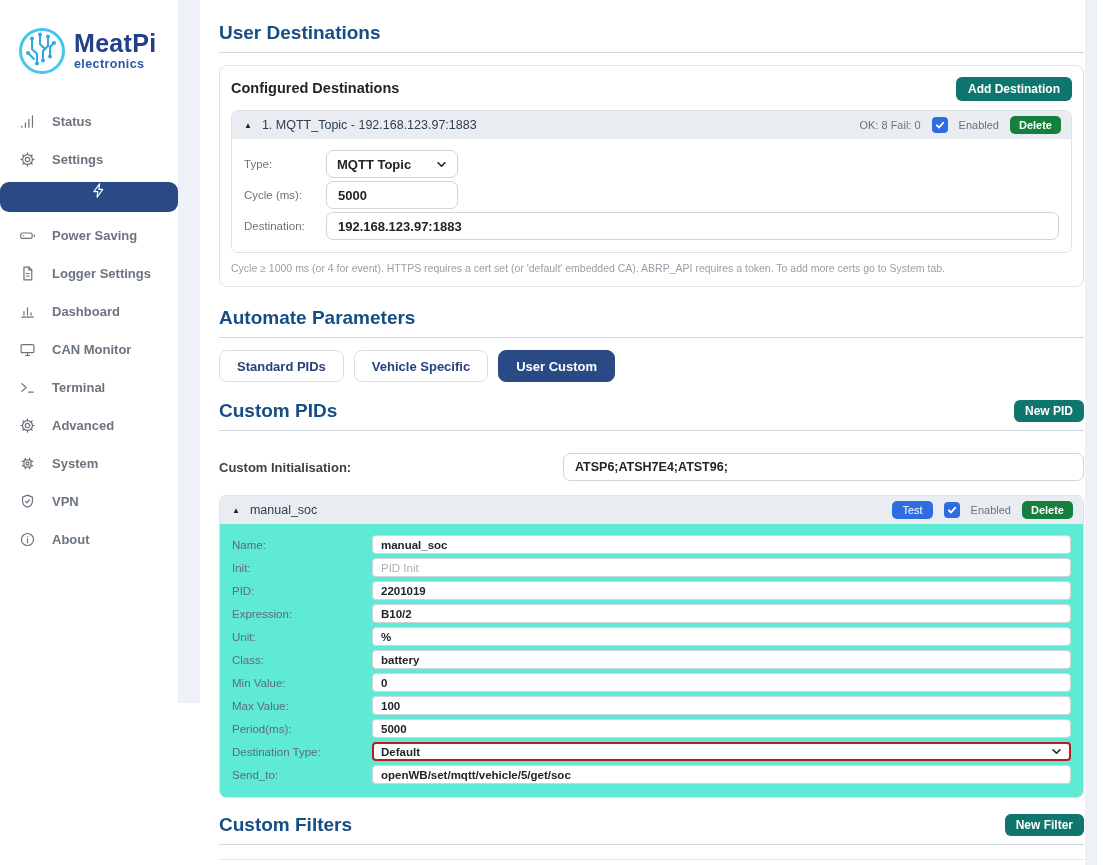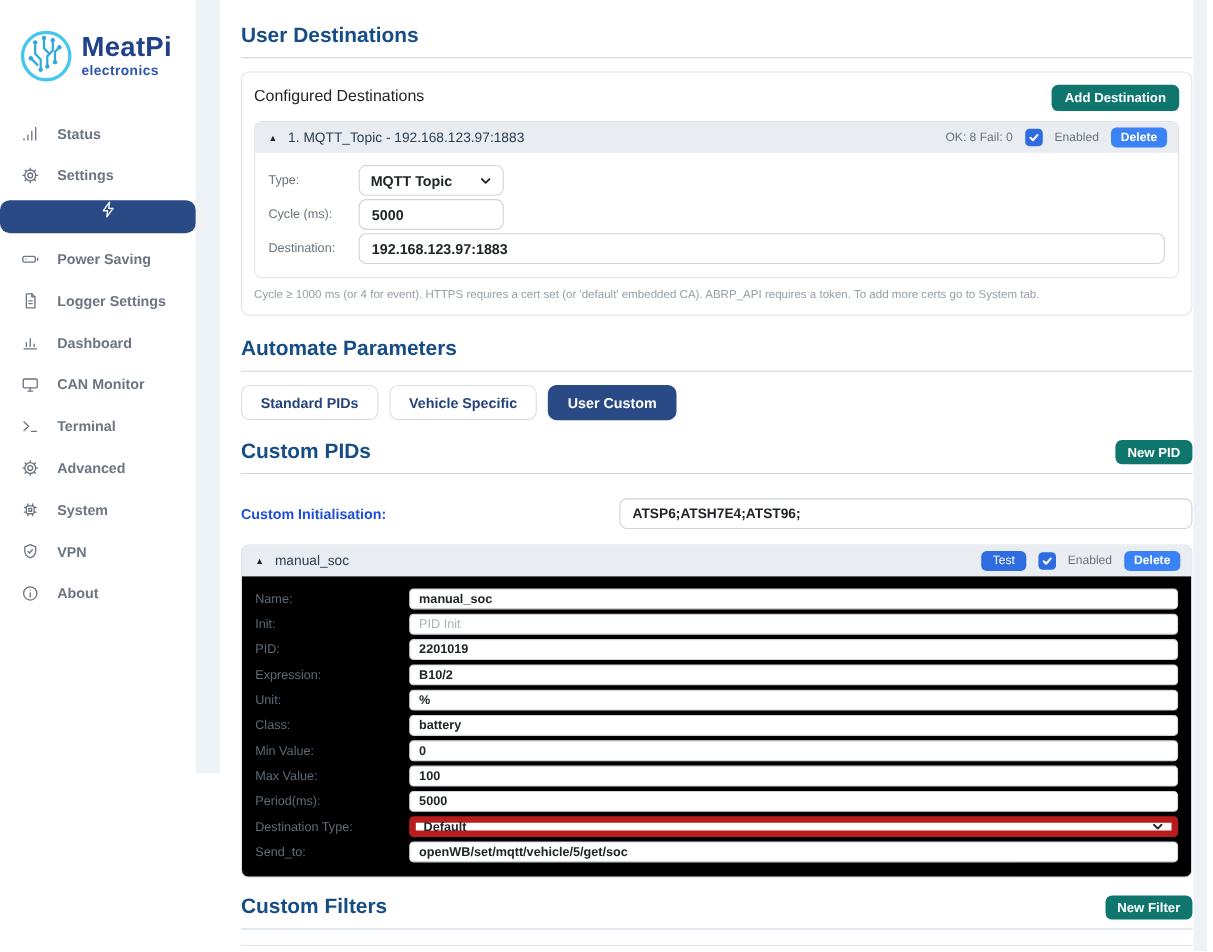--- a/index.html
+++ b/index.html
@@ -31,27 +31,27 @@
   .rule.thin { border-top-color:#dfe5ec; }
   .sec-row { display:flex; justify-content:space-between; align-items:center; }
 
   .mt22{margin-top:22px;} .mt20{margin-top:20px;} .mt18{margin-top:18px;}
   .mt16{margin-top:16px;} .mt14{margin-top:14px;}
 
   
   .btn { border:none; border-radius:6px; color:#fff; cursor:pointer; font-family:inherit; }
   .btn-green { background:#0f766e; font-size:12px; font-weight:700; padding:5px 12px; }
   .btn-green.sm { padding:4px 11px; }
-  .btn-red { background:#3b82f6; font-size:11px; font-weight:700; padding:3px 9px; border-radius:5px; }
+  .btn-red { background:#15803d; font-size:11px; font-weight:700; padding:3px 9px; border-radius:5px; }
   .btn-blue { background:#2f6ce0; font-size:11px; font-weight:400; padding:3px 10px; border-radius:5px; }
 
   
   .card { border:1px solid #dfe3e8; border-radius:8px; margin-top:12px; padding:11px 11px 12px; }
   .card-head { display:flex; justify-content:space-between; align-items:flex-start; }
-  .card-title { font-size:14.5px; font-weight:400; color:#212529; padding-top:3px; }
+  .card-title { font-size:14.5px; font-weight:700; color:#212529; padding-top:3px; }
 
   .acc { margin-top:9px; border:1px solid #dde2e8; border-radius:7px; overflow:hidden; }
   .acc-head { background:#e9edf2; height:28px; display:flex; align-items:center;
               padding:0 10px 0 12px; cursor:pointer; }
   .tri { font-size:8px; color:#212529; margin-right:10px; }
   .acc-title { font-size:12.5px; color:#2c3e50; }
   .acc-right { margin-left:auto; display:flex; align-items:center; gap:11px; }
   .status-txt { font-size:11px; color:#6a737d; }
   .checkbox { width:16px; height:16px; background:#2f6ce0; border-radius:4px;
               display:flex; align-items:center; justify-content:center; cursor:pointer; }
@@ -75,31 +75,31 @@
 
   
   .tabs { display:flex; gap:10px; margin-top:12px; }
   .tab { height:32px; padding:0 17px; border-radius:8px; border:1px solid #d9dee4;
          background:#fff; color:#26437c; font-size:13px; font-weight:700;
          display:flex; align-items:center; cursor:pointer; font-family:inherit; }
   .tab.active { background:#2a4a86; border-color:#2a4a86; color:#fff; }
 
   
   .init-row { display:flex; align-items:center; margin:22px 0 14px; }
-  .init-label { width:344px; flex:none; font-size:13px; font-weight:700; color:#1d4ed8; }
+  .init-label { width:344px; flex:none; font-size:13px; font-weight:700; color:#404040; }
   .init-row .inp { flex:1; font-size:12.5px; }
 
   
-  .pid-body { padding:7px 12px 9px; background:#000000; }
+  .pid-body { padding:7px 12px 9px; background:#5eead4; }
   .prow { display:flex; align-items:center; margin:4px 0; }
   .plabel { width:140px; flex:none; font-size:11.5px; color:#5f6b76; }
   .inp2 { flex:1; border:1px solid #ced4da; border-radius:4px; height:19px; padding:0 8px;
           font-size:11.5px; font-weight:600; color:#212529; font-family:inherit; outline:none; }
   .inp2::placeholder { color:#a9b1b9; font-weight:400; }
-  .select2 { flex:1; border:6px solid #b91c1c; border-radius:4px; height:19px;
+  .select2 { flex:1; border:2px solid #b91c1c; border-radius:4px; height:19px;
              display:flex; align-items:center; justify-content:space-between; padding:0 7px;
              font-size:11.5px; font-weight:700; color:#212529; cursor:pointer; background:#fff; }
 </style>
 </head>
 <body>
 
 <div class="page">
 
   <div class="sidebar">
     <div class="logo">

